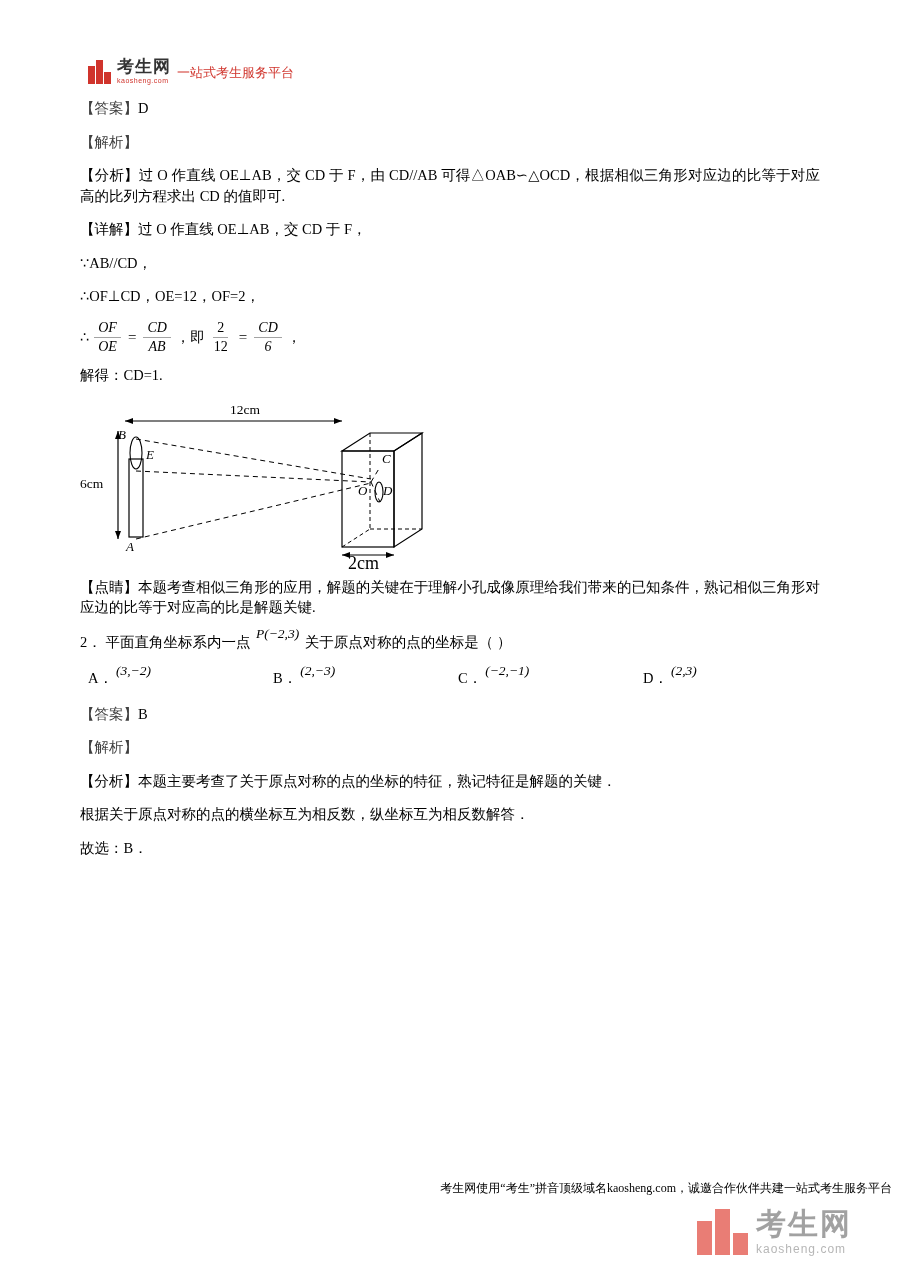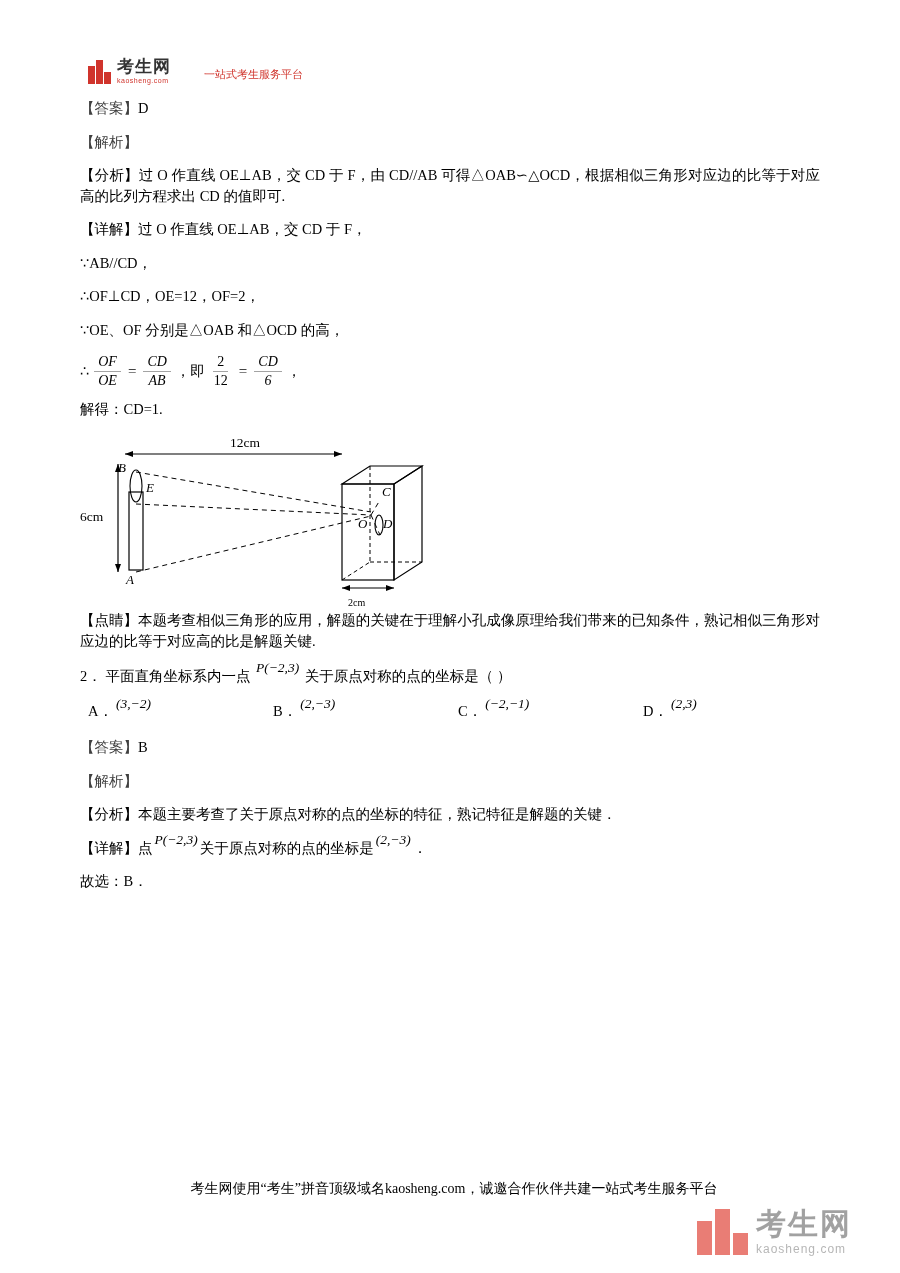--- a/index.html
+++ b/index.html
@@ -58,24 +58,23 @@
   }
   .logo-en {
     font-family: "Liberation Sans", sans-serif;
     font-size: 7px;
     color: #d0342c;
     letter-spacing: 0.5px;
     margin-top: 2px;
   }
   .logo-slogan {
     font-family: "Liberation Sans", sans-serif;
-    font-size: 11px;
+    font-size: 13px;
     color: #d0342c;
     padding-bottom: 2px;
-    margin-left: 27px;
   }
 
   
   .content {
     position: absolute;
     top: 98px;
     left: 80px;
     width: 740px;
   }
   .line {
@@ -158,22 +157,22 @@
     top: -8px;
     padding-left: 3px;
   }
 
   
   .footer-text {
     position: absolute;
     left: 16px;
     right: 0;
     top: 1180px;
-    text-align: center;
-    font-size: 14px;
+    text-align: right;
+    font-size: 12px;
     color: #000;
   }
   .footer-logo {
     position: absolute;
     right: 40px;
     bottom: 18px;
     display: flex;
     align-items: flex-end;
     gap: 8px;
     opacity: 0.92;
@@ -230,21 +229,20 @@
     <p class="line just">
       <span>【分析】</span><span>过 O 作直线 OE⊥AB，交 CD 于 F，由 CD//AB 可得△OAB∽△OCD，根据相似三角形对应边的比等于对应高的比列方程求出 CD 的值即可.</span>
     </p>
 
     <p class="line">
       <span>【详解】</span><span>过 O 作直线 OE⊥AB，交 CD 于 F，</span>
     </p>
 
     <p class="line">∵AB//CD，</p>
     <p class="line">∴OF⊥CD，OE=12，OF=2，</p>
-    <p class="line">∵OE、OF 分别是△OAB 和△OCD 的高，</p>
 
     <div class="frac-row">
       <span>∴</span>
       <span class="frac">
         <span class="num">OF</span>
         <span class="den">OE</span>
       </span>
       <span class="eqsym">=</span>
       <span class="frac">
         <span class="num">CD</span>
@@ -295,21 +293,21 @@
         <line x1="56" y1="140" x2="291" y2="84" stroke="#000" stroke-width="1" stroke-dasharray="5,4"></line>
         <line x1="291" y1="83" x2="300" y2="103" stroke="#000" stroke-width="1" stroke-dasharray="5,4"></line>
         <line x1="291" y1="83" x2="300" y2="68" stroke="#000" stroke-width="1" stroke-dasharray="5,4"></line>
 
         <line x1="262" y1="156" x2="314" y2="156" stroke="#000" stroke-width="1.2"></line>
         <polygon points="262,156 270,153 270,159" fill="#000"></polygon>
         <polygon points="314,156 306,153 306,159" fill="#000"></polygon>
       </svg>
       <div style="position:absolute; left:150px; top:3px; font-size:13.5px;">12cm</div>
       <div style="position:absolute; left:0px; top:77px; font-size:13.5px;">6cm</div>
-      <div style="position:absolute; left:268px; top:165px; font-size:10px;">2cm</div>
+      <div style="position:absolute; left:268px; top:154px; font-size:18px;">2cm</div>
       <div style="position:absolute; left:38px; top:28px; font-size:13px; font-style:italic;">B</div>
       <div style="position:absolute; left:66px; top:48px; font-size:13px; font-style:italic;">E</div>
       <div style="position:absolute; left:46px; top:140px; font-size:13px; font-style:italic;">A</div>
       <div style="position:absolute; left:302px; top:52px; font-size:13px; font-style:italic;">C</div>
       <div style="position:absolute; left:278px; top:84px; font-size:13px; font-style:italic;">O</div>
       <div style="position:absolute; left:303px; top:84px; font-size:13px; font-style:italic;">D</div>
     </div>
 
 
     <p class="line just">
@@ -343,24 +341,22 @@
     </p>
 
     <p class="line">
       <span class="tag">【解析】</span>
     </p>
 
     <p class="line">
       <span>【分析】</span><span>本题主要考查了关于原点对称的点的坐标的特征，熟记特征是解题的关键．</span>
     </p>
 
-
-    <p class="line">
-      <span>【详解】</span><span>点</span><span class="sup-coord">P(−2,3)</span><span>关于原点对称的点的坐标是</span><span class="sup-coord">(2,−3)</span><span>．</span>
-    </p>
+    <p class="line">根据关于原点对称的点的横坐标互为相反数，纵坐标互为相反数解答．</p>
+
 
     <p class="line">故选：B．</p>
   </div>
 
   <div class="footer-text">考生网使用“考生”拼音顶级域名kaosheng.com，诚邀合作伙伴共建一站式考生服务平台</div>
 
   <div class="footer-logo">
     <div class="f-mark">
       <div class="f-bar c1"></div>
       <div class="f-bar c2"></div>

